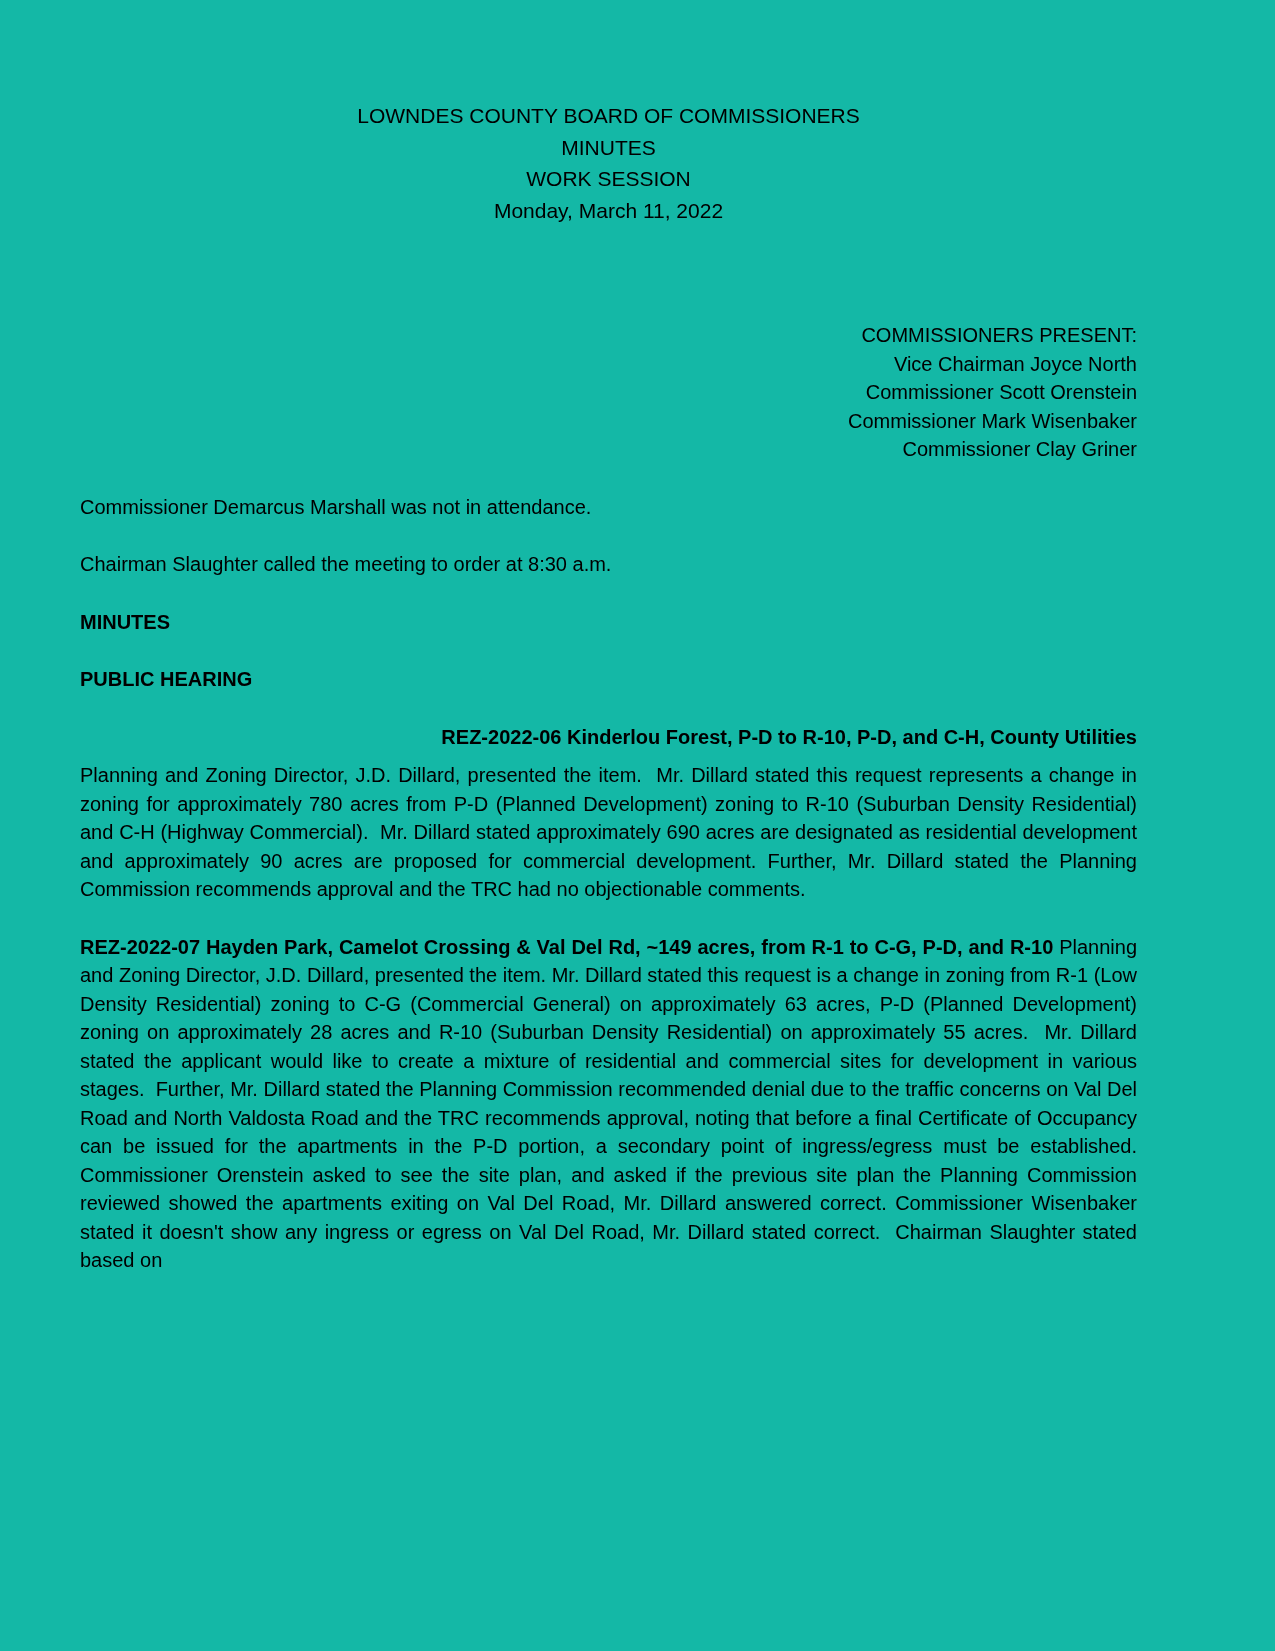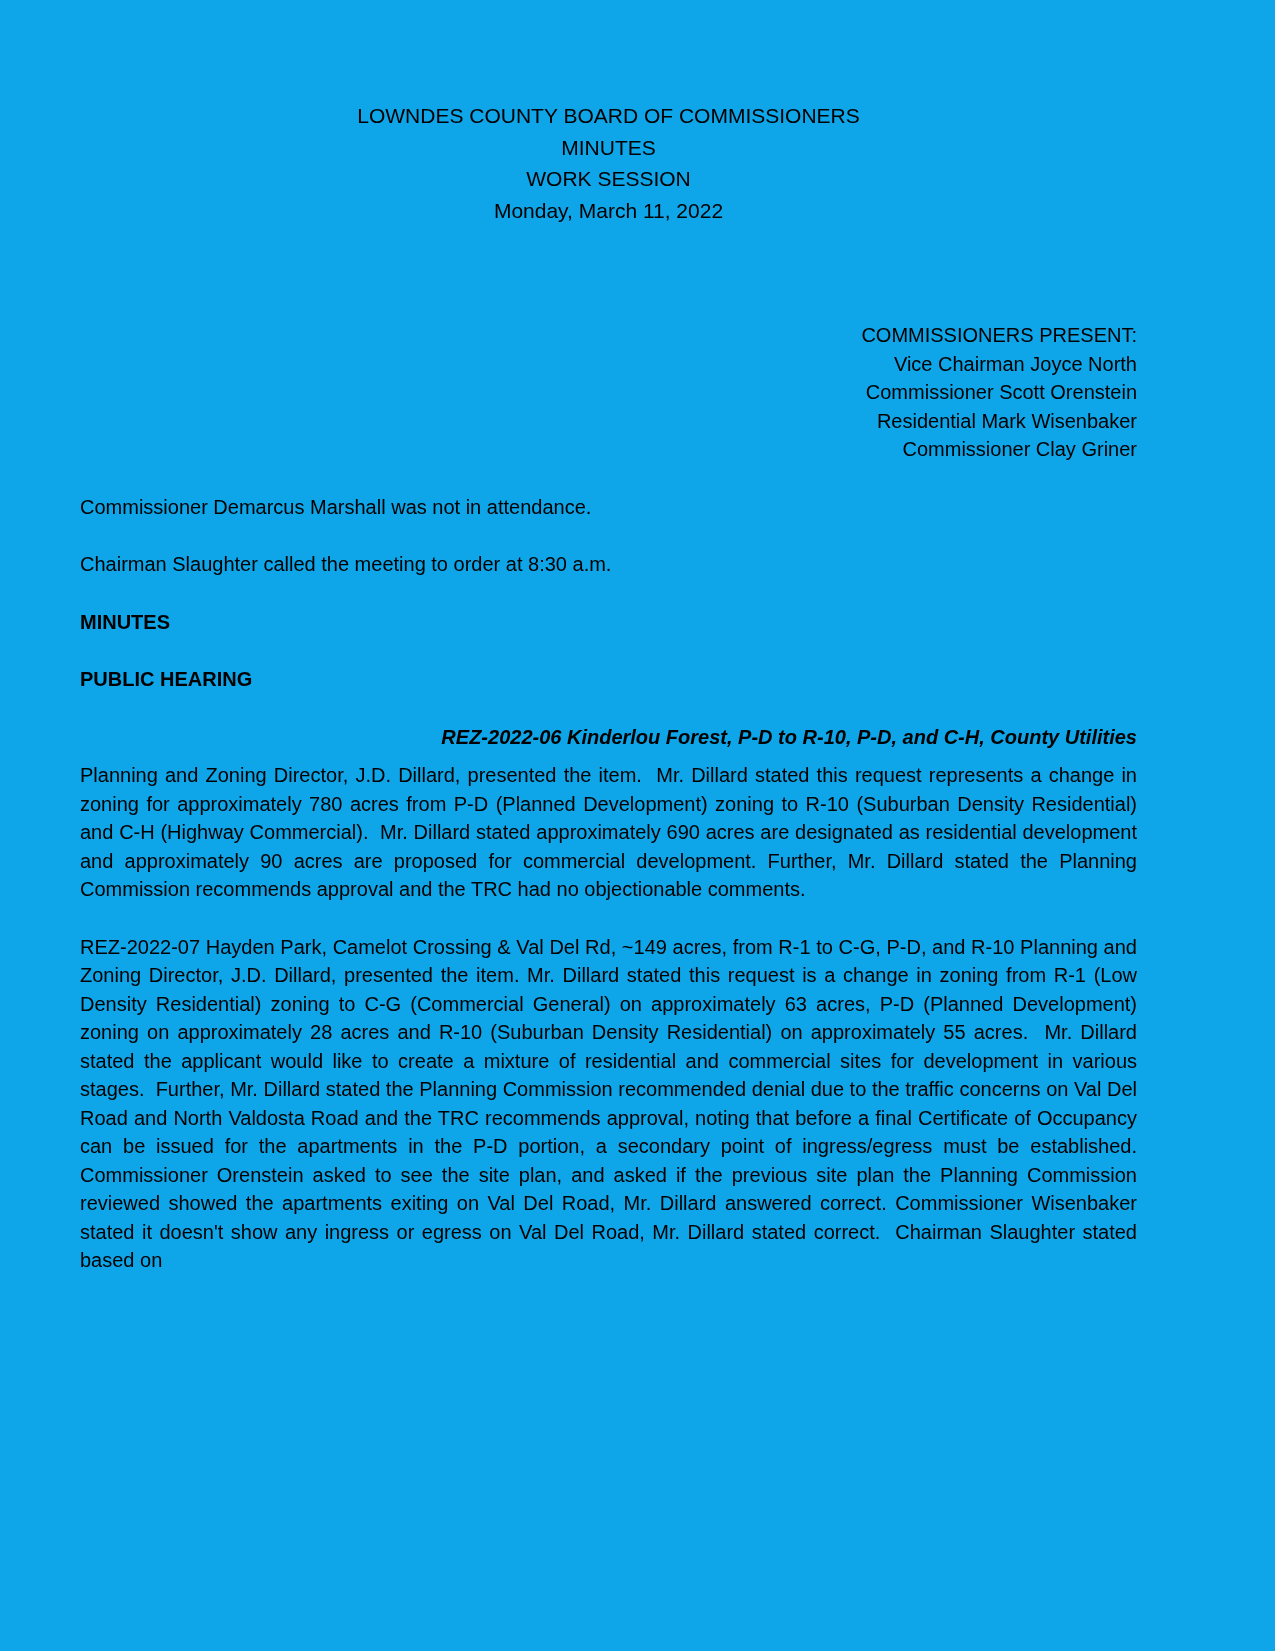--- a/index.html
+++ b/index.html
@@ -14,21 +14,21 @@
     color: #000000;
     font-size: 20px;
     line-height: 28.5px;
     box-sizing: border-box;
   }
   .page {
     box-sizing: border-box;
     width: 1275px;
     height: 1651px;
     padding: 100px 138px 60px 80px;
-    background: #0ea5e9;
+    background: #14b8a6;
   }
   .title-block {
     text-align: center;
     margin-bottom: 95px;
   }
   .title-line {
     font-size: 21px;
     line-height: 31.5px;
     white-space: pre-wrap;
   }
@@ -39,47 +39,46 @@
     white-space: pre-wrap;
     text-align: right;
   }
   .para {
     text-align: justify;
     white-space: pre-wrap;
     margin: 10px 0 29px 0;
   }
   .bold {
     font-weight: bold;
-    font-style: italic;
   }
   .heading {
     font-weight: bold;
     margin: 0 0 29px 0;
   }
   .rez-heading-inline {
-    font-weight: normal;
+    font-weight: bold;
   }
 </style>
 </head>
 <body>
 
 <div class="page">
 
   <div class="title-block">
     <div class="title-line">LOWNDES COUNTY BOARD OF COMMISSIONERS</div>
     <div class="title-line">MINUTES</div>
     <div class="title-line">WORK SESSION</div>
     <div class="title-line">Monday, March 11, 2022</div>
   </div>
 
   <div class="block">
     <div class="line">COMMISSIONERS PRESENT:</div>
     <div class="line">Vice Chairman Joyce North</div>
     <div class="line">Commissioner Scott Orenstein</div>
-    <div class="line">Residential Mark Wisenbaker</div>
+    <div class="line">Commissioner Mark Wisenbaker</div>
     <div class="line">Commissioner Clay Griner</div>
   </div>
 
   <p class="para" style="text-align:left">Commissioner Demarcus Marshall was not in attendance.</p>
 
   <p class="para" style="text-align:left">Chairman Slaughter called the meeting to order at 8:30 a.m.</p>
 
   <div class="heading">MINUTES</div>
 
 

